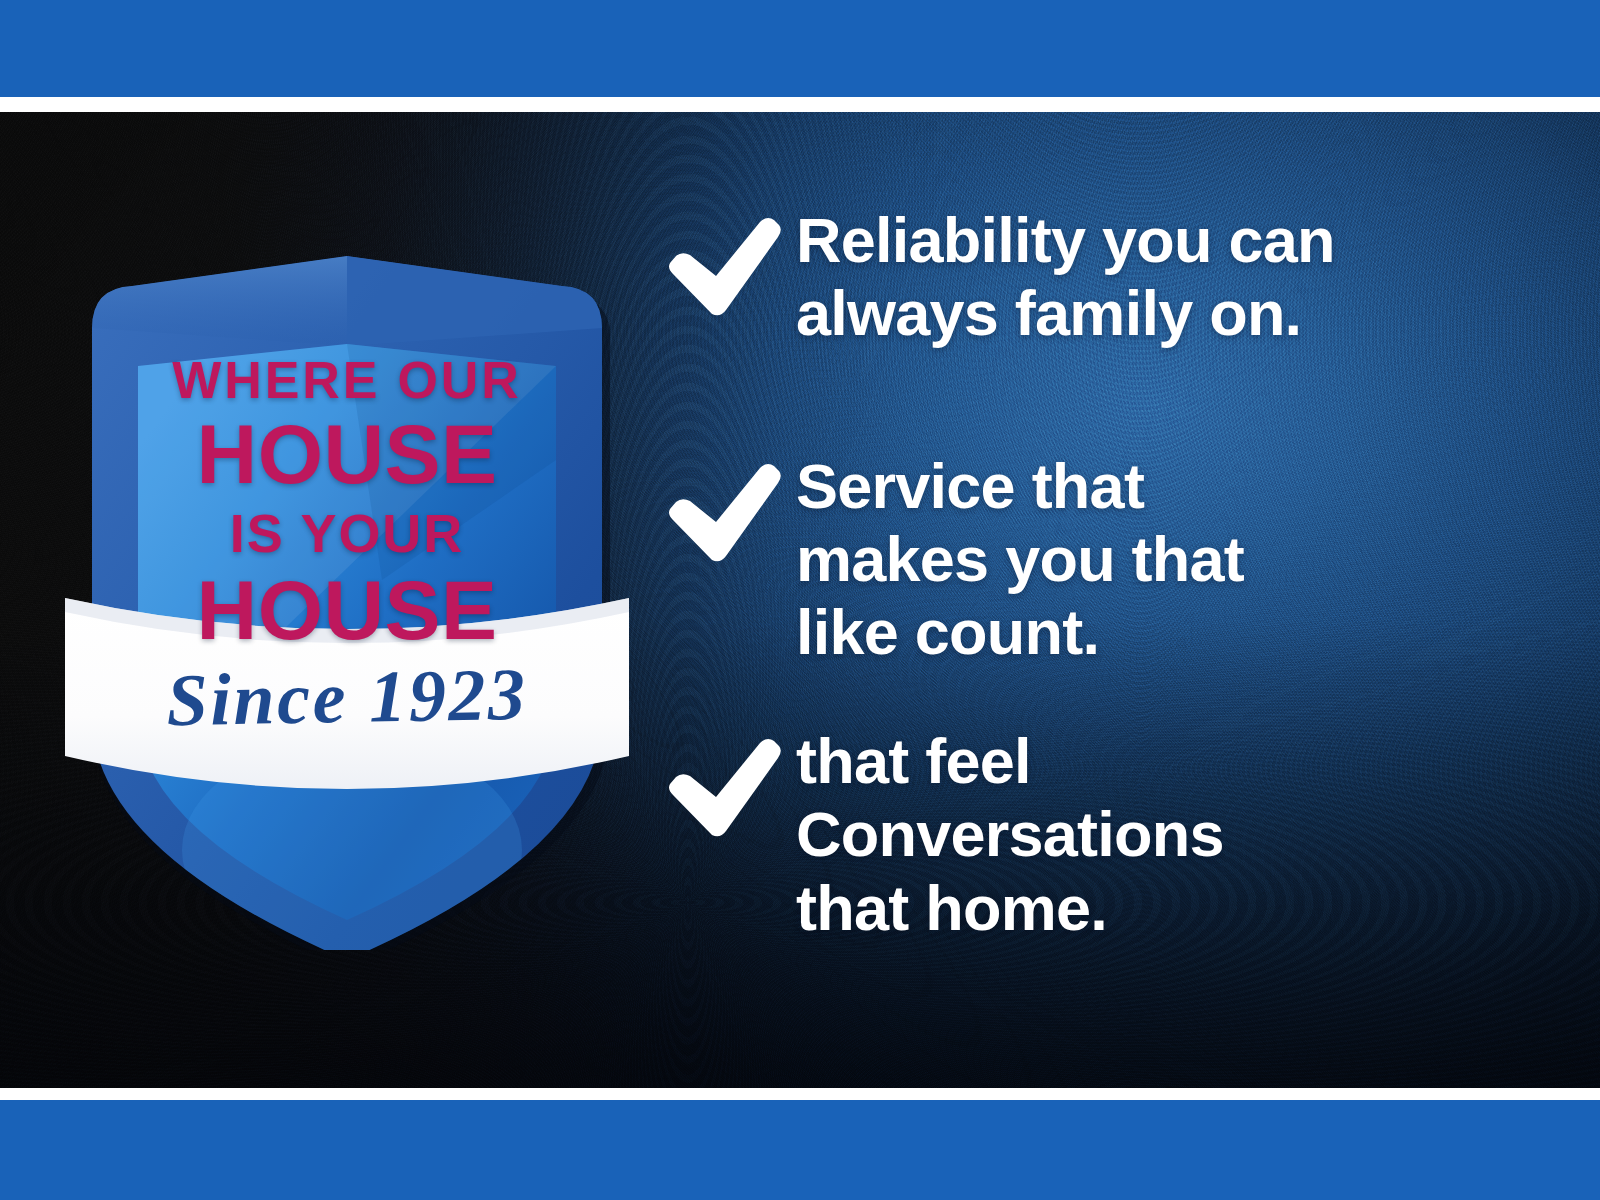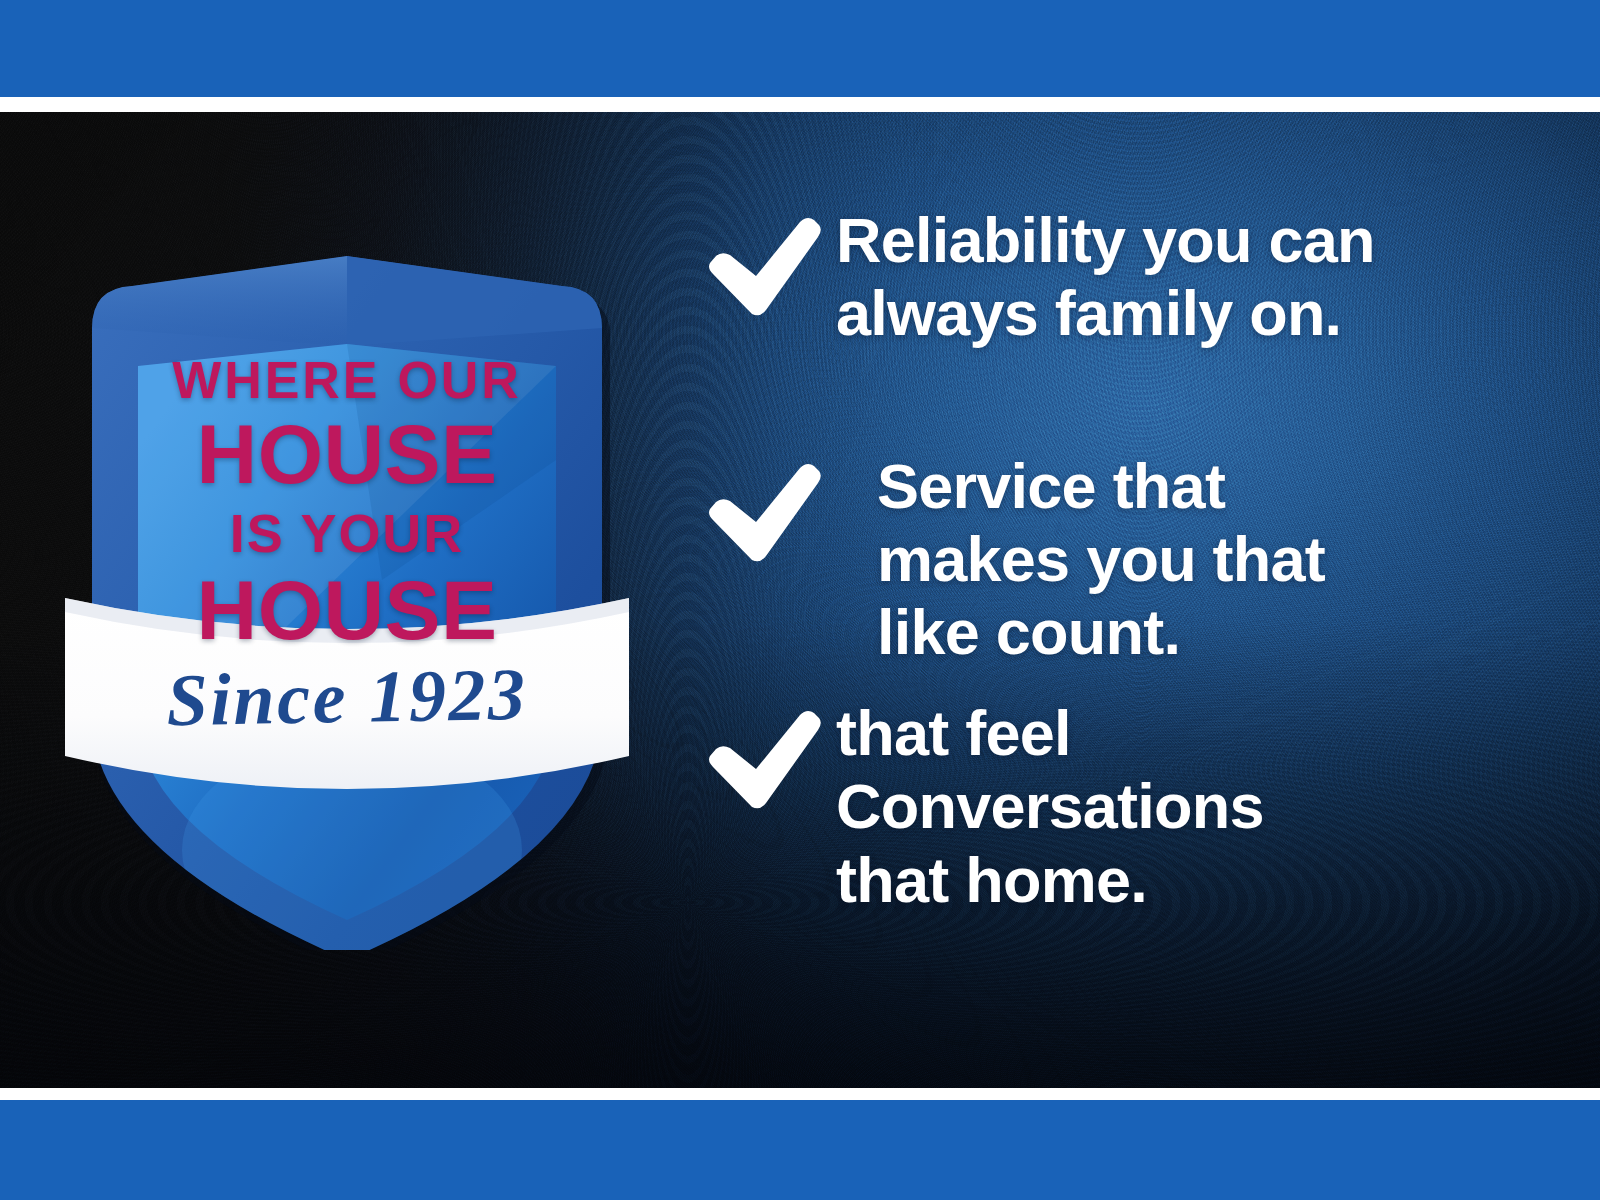--- a/index.html
+++ b/index.html
@@ -139,31 +139,31 @@
     font-weight: 700;
     font-size: 74px;
     letter-spacing: 0.035em;
     line-height: 1;
     transform: rotate(-1deg);
   }
 
   
   .bullets {
     position: absolute;
-    left: 704px;
+    left: 664px;
     top: 200px;
     width: 880px;
   }
   .bullet {
     position: relative;
     display: flex;
     align-items: flex-start;
   }
   .bullet-1 { margin-bottom: 96px; }
-  .bullet-2 { margin-bottom: 24px; gap: 41px; }
+  .bullet-2 { margin-bottom: 52px; }
 
   .check {
     flex: 0 0 auto;
     width: 132px;
     padding-top: 16px;
   }
   .check svg { display: block; }
 
   .bullet-lines {
     flex: 1 1 auto;

